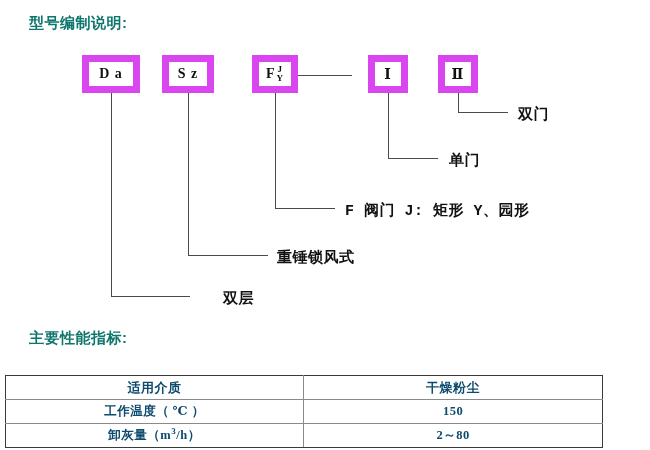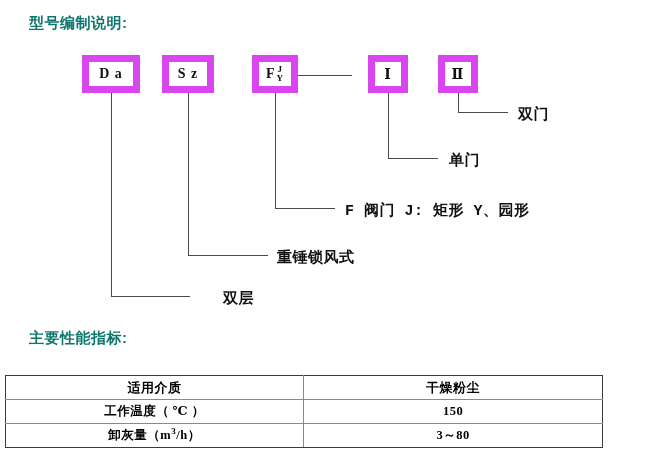--- a/index.html
+++ b/index.html
@@ -143,21 +143,21 @@
   }
   #spec-table col.col-label { width: 298px; }
   #spec-table td {
     border: 1px solid #8a8a8a;
     height: 23px;
     text-align: center;
     vertical-align: middle;
     font-family: "Liberation Serif", "DejaVu Serif", serif;
     font-weight: bold;
     font-size: 12.5px;
-    color: #000000;
+    color: #0c4a6e;
     padding: 0 4px;
     letter-spacing: 0.5px;
   }
   #spec-table tr.row-head td { font-size: 13px; }
   #spec-table td.value-cell { font-weight: bold; letter-spacing: 0.5px; }
   #spec-table tr:first-child td { border-top: 1px solid #3a3a3a; }
   #spec-table tr:last-child td  { border-bottom: 1px solid #3a3a3a; }
   #spec-table td:first-child    { border-left: 1px solid #3a3a3a; }
   #spec-table td:last-child     { border-right: 1px solid #3a3a3a; }
   .sup { font-size: 9px; vertical-align: super; }
@@ -227,18 +227,18 @@
       <tr class="row-head">
         <td>适用介质</td>
         <td class="value-cell">干燥粉尘</td>
       </tr>
       <tr>
         <td>工作温度（ ℃ ）</td>
         <td class="value-cell">150</td>
       </tr>
       <tr>
         <td><span>卸灰量（m</span><span class="sup">3</span><span>/h）</span></td>
-        <td class="value-cell">3～80</td>
+        <td class="value-cell">2～80</td>
       </tr>
     </tbody>
   </table>
 
 </div>
 
 </body></html>

